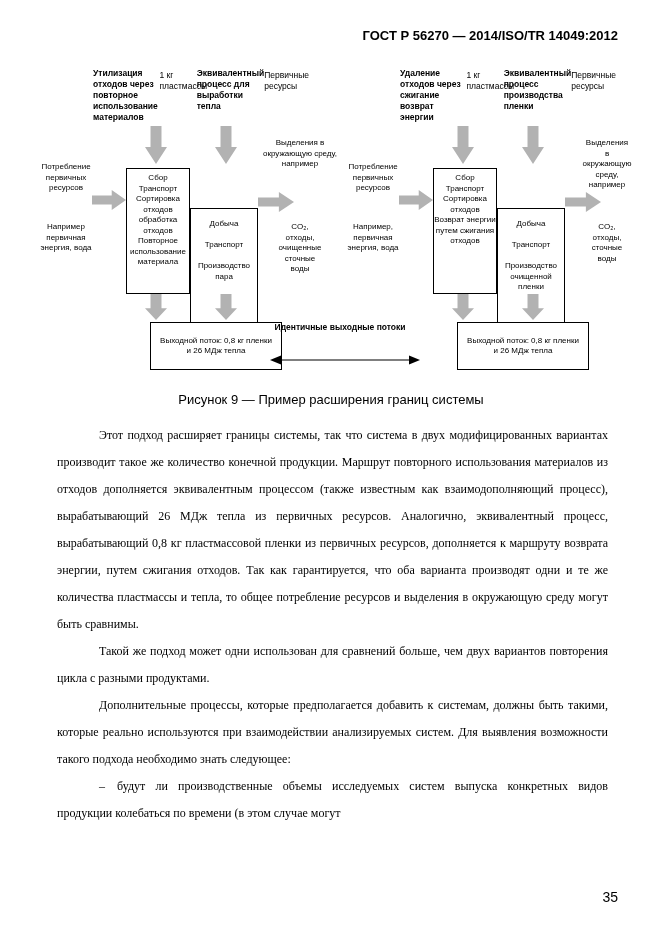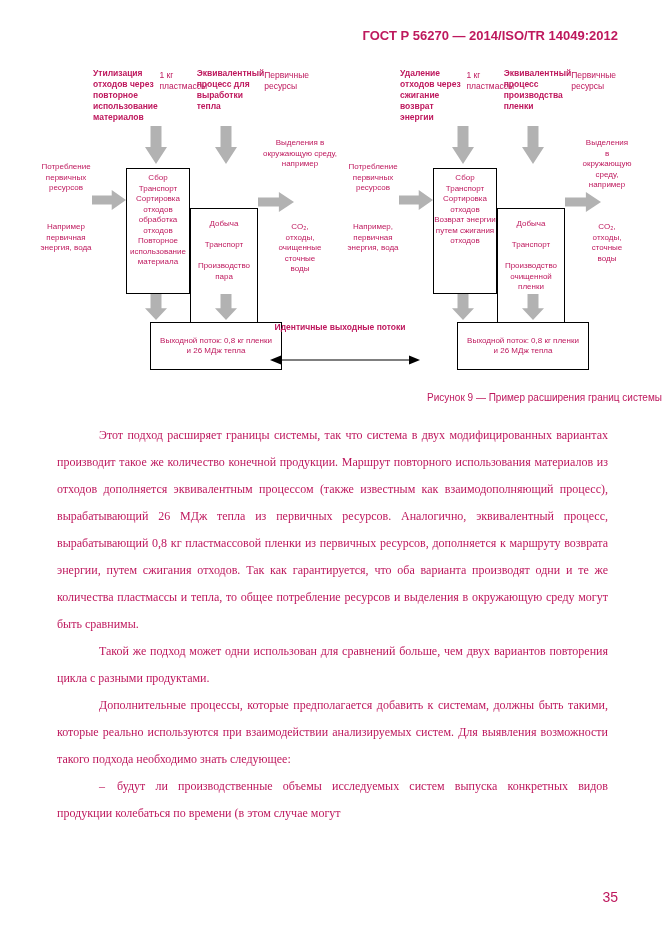--- a/index.html
+++ b/index.html
@@ -1,19 +1,19 @@
 <!DOCTYPE html>
 <html><head>
 <meta charset="utf-8">
 <style>
   html,body { margin:0; padding:0; background:#e8e8e8; }
   .page {
     position:relative; width:662px; height:935px; margin:0 auto;
     background:#ffffff; overflow:hidden;
-    font-family:"Liberation Sans","DejaVu Sans",sans-serif; color:#be185d;
+    font-family:"Liberation Sans","DejaVu Sans",sans-serif; color:#000000;
   }
   .header { position:absolute; top:28px; right:44px; font-size:13px; font-weight:bold; }
 
   
   .diagram { position:absolute; top:68px; left:0; width:662px; height:324px; font-size:8px; line-height:10.5px; }
   .diagram [data-bind] { white-space:pre-line; }
   .unit { position:absolute; top:0; width:310px; height:324px; }
   .unit-left  { left:38px; }
   .unit-right { left:345px; }
 
@@ -47,21 +47,21 @@
   .box-process { left:88px;  top:100px; width:64px;  height:126px; padding-top:4px; }
   .box-equiv   { left:152px; top:100px; width:68px;  height:126px; padding-top:10px;margin-top:40px; }
   .box-output  { left:92px;  top:254px; width:132px; height:48px;
                  display:flex; align-items:center; justify-content:center; padding:2px 8px;margin-left:20px; }
 
   .identical-label { position:absolute; left:258px; top:254px; width:164px; text-align:center;
                      font-weight:bold; font-size:8.5px; line-height:11px; }
   .harrow { position:absolute; left:270px; top:286px; }
 
   
-  .caption { position:absolute; top:392px; left:0; width:662px; text-align:right; font-size:10px; }
+  .caption { position:absolute; top:392px; left:0; width:662px; text-align:center; font-size:13px; }
   .body-text { position:absolute; top:422px; left:57px; width:551px;
                font-size:12px; line-height:27px; text-align:justify;font-family:Liberation Serif, serif; }
   .body-text p { margin:0; text-indent:42px; }
   .pagenum { position:absolute; top:889px; right:44px; font-size:14px; }
 </style>
 </head>
 <body>
 
 <div class="page">
 

